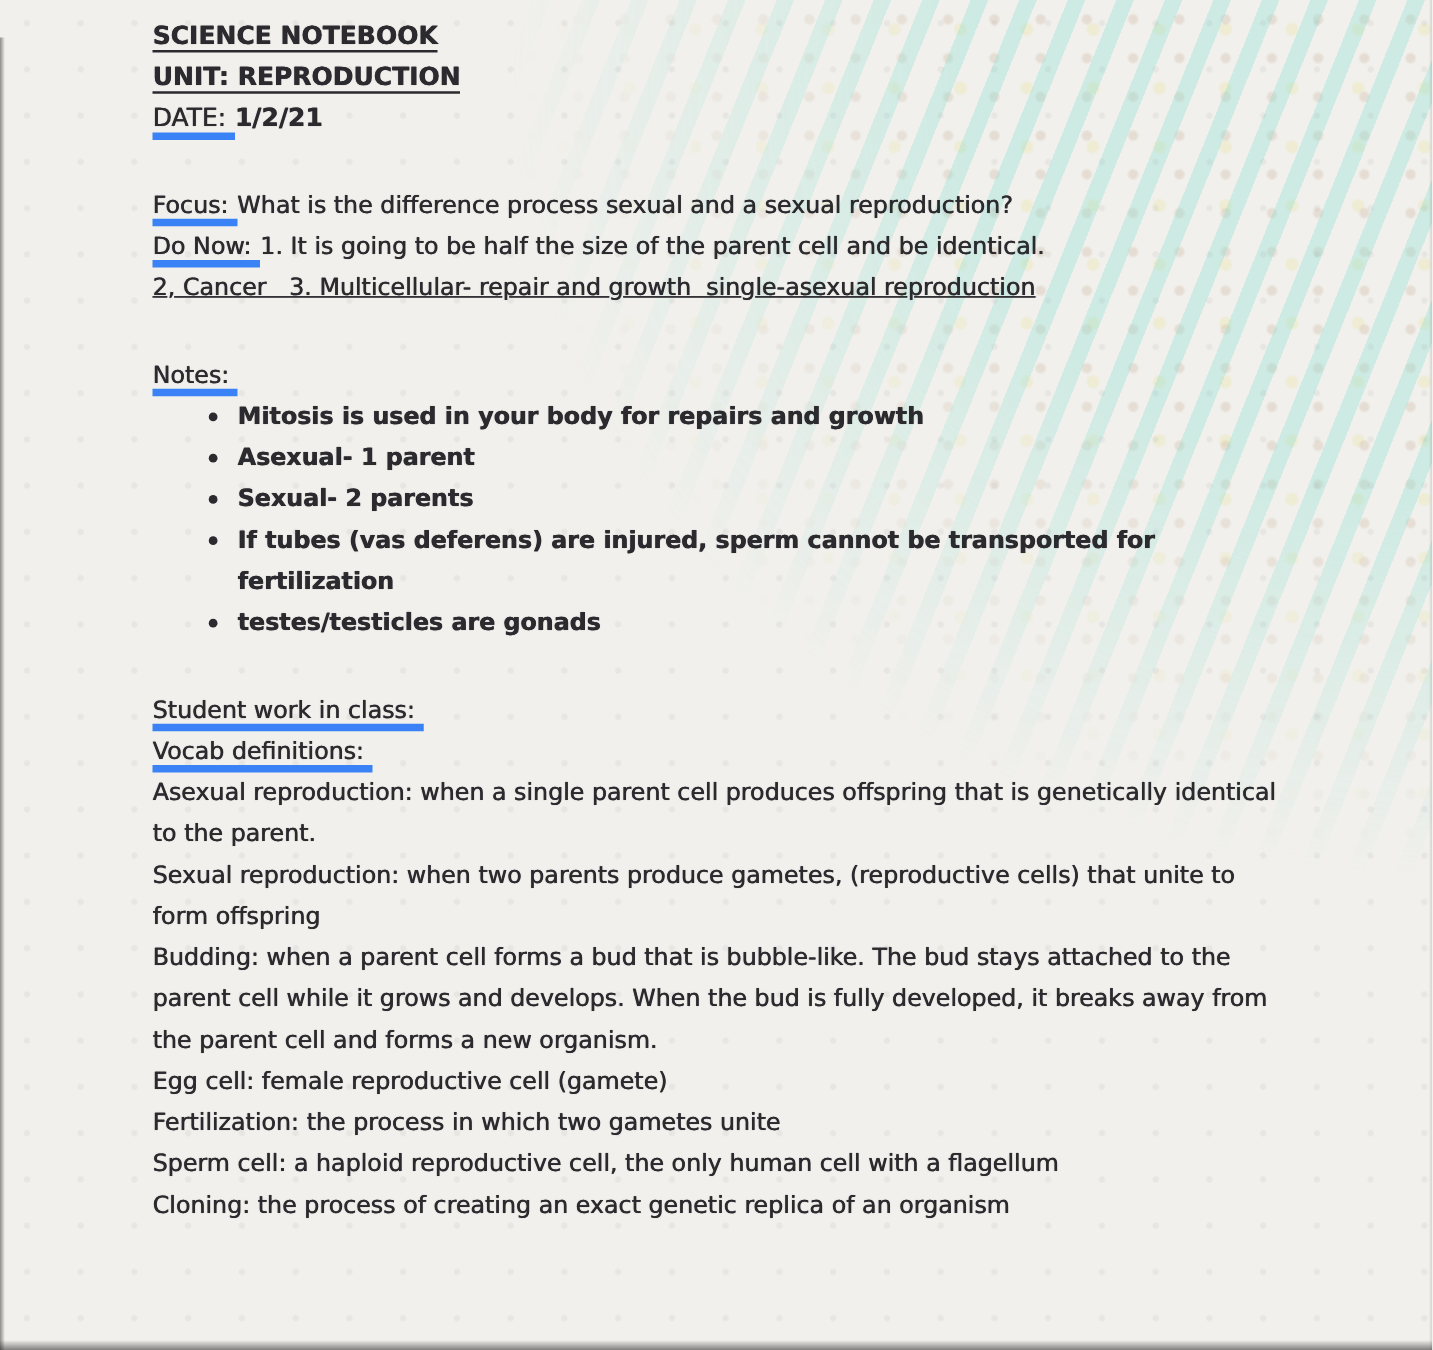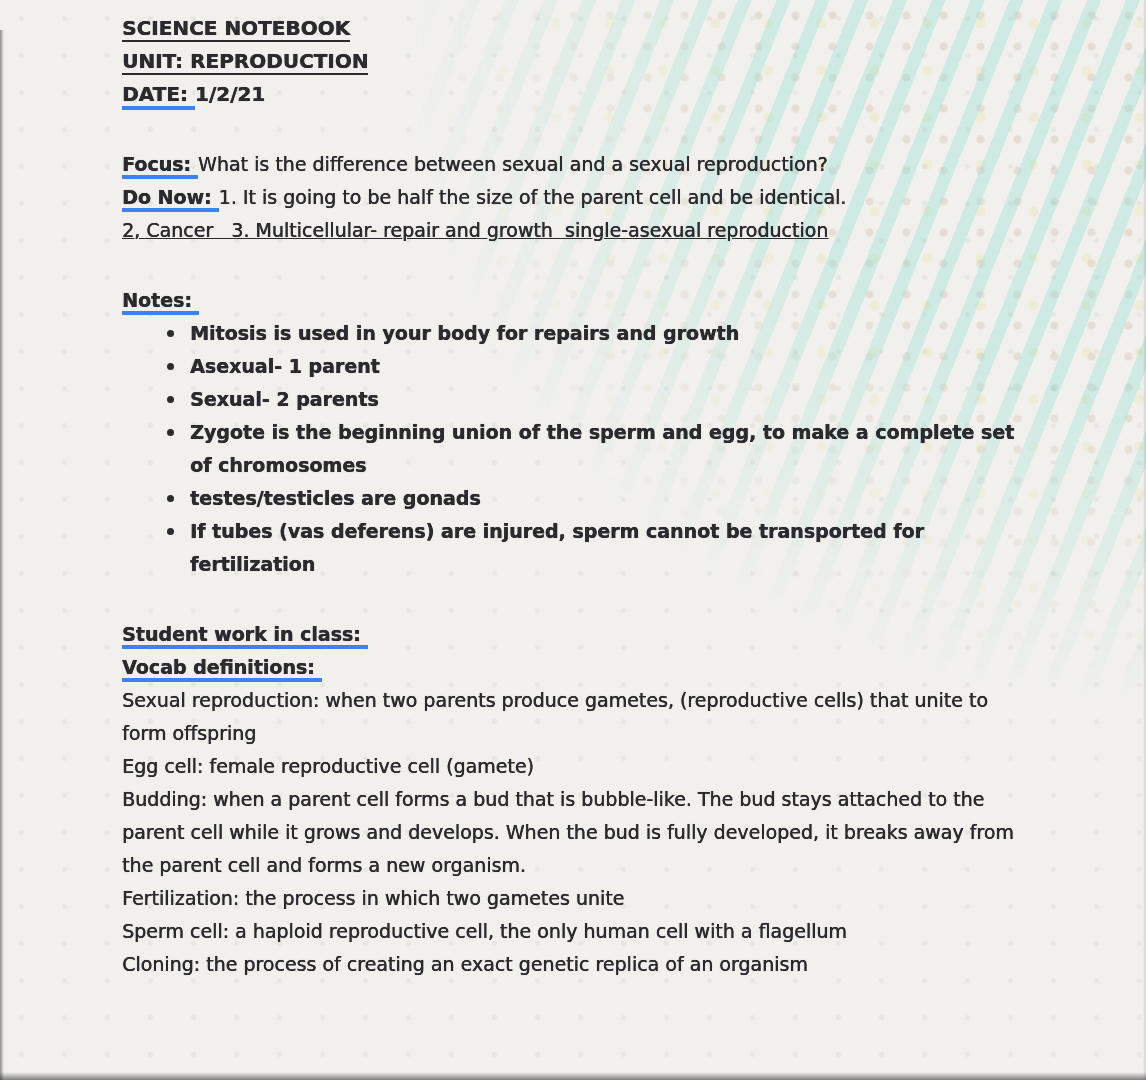--- a/index.html
+++ b/index.html
@@ -68,22 +68,22 @@
     line-height: 33px;
     text-shadow: 0.4px 0 0 currentColor, 0 0 1px rgba(43,42,46,0.35);
   }
   .hline { font-size: 20px; font-weight: bold; }
 
   .u {
     border-bottom: 2px solid #2b2a2e;
     padding-bottom: 0px;
   }
   .lbl {
-    font-weight: bold;
-    border-bottom: 4px solid #3b82f6;
+    font-weight: normal;
+    border-bottom: 6px solid #3b82f6;
     padding-right: 7px;
   }
 
   .sec { margin-top: 37px; }
 
   .prewrap { white-space: pre-wrap; text-decoration: underline; }
 
   ul.notes-list { margin: 0; padding: 0; list-style: none; }
   ul.notes-list li {
     position: relative;
@@ -110,55 +110,55 @@
 
   <div class="content">
 
     <div class="header-block">
       <p class="line hline"><span class="u">SCIENCE NOTEBOOK</span></p>
       <p class="line hline"><span class="u">UNIT: REPRODUCTION</span></p>
       <p class="line hline"><span class="lbl">DATE:</span><span>1/2/21</span></p>
     </div>
 
     <div class="sec">
-      <p class="line"><span class="lbl">Focus:</span><span>What is the difference between sexual and a sexual reproduction?</span></p>
+      <p class="line"><span class="lbl">Focus:</span><span>What is the difference process sexual and a sexual reproduction?</span></p>
       <p class="line"><span class="lbl">Do Now:</span><span>1. It is going to be half the size of the parent cell and be identical.</span></p>
       <p class="line prewrap">2, Cancer   3. Multicellular- repair and growth  single-asexual reproduction</p>
     </div>
 
     <div class="sec">
       <p class="line"><span class="lbl">Notes:</span></p>
       <ul class="notes-list">
 
           <li class="line"><span class="bdot"></span><span>Mitosis is used in your body for repairs and growth</span></li>
 
           <li class="line"><span class="bdot"></span><span>Asexual- 1 parent</span></li>
 
           <li class="line"><span class="bdot"></span><span>Sexual- 2 parents</span></li>
 
-          <li class="line"><span class="bdot"></span><span>Zygote is the beginning union of the sperm and egg, to make a complete set of chromosomes</span></li>
+
+          <li class="line"><span class="bdot"></span><span>If tubes (vas deferens) are injured, sperm cannot be transported for fertilization</span></li>
 
           <li class="line"><span class="bdot"></span><span>testes/testicles are gonads</span></li>
-
-          <li class="line"><span class="bdot"></span><span>If tubes (vas deferens) are injured, sperm cannot be transported for fertilization</span></li>
 
         </ul>
     </div>
 
     <div class="sec">
       <p class="line"><span class="lbl">Student work in class:</span></p>
       <p class="line"><span class="lbl">Vocab definitions:</span></p>
       <div>
 
+          <p class="line">Asexual reproduction: when a single parent cell produces offspring that is genetically identical to the parent.</p>
 
           <p class="line">Sexual reproduction: when two parents produce gametes, (reproductive cells) that unite to form offspring</p>
 
+          <p class="line">Budding: when a parent cell forms a bud that is bubble-like. The bud stays attached to the parent cell while it grows and develops. When the bud is fully developed, it breaks away from the parent cell and forms a new organism.</p>
+
           <p class="line">Egg cell: female reproductive cell (gamete)</p>
-
-          <p class="line">Budding: when a parent cell forms a bud that is bubble-like. The bud stays attached to the parent cell while it grows and develops. When the bud is fully developed, it breaks away from the parent cell and forms a new organism.</p>
 
           <p class="line">Fertilization: the process in which two gametes unite</p>
 
           <p class="line">Sperm cell: a haploid reproductive cell, the only human cell with a flagellum</p>
 
           <p class="line">Cloning: the process of creating an exact genetic replica of an organism</p>
         </div>
     </div>
 
   </div>

